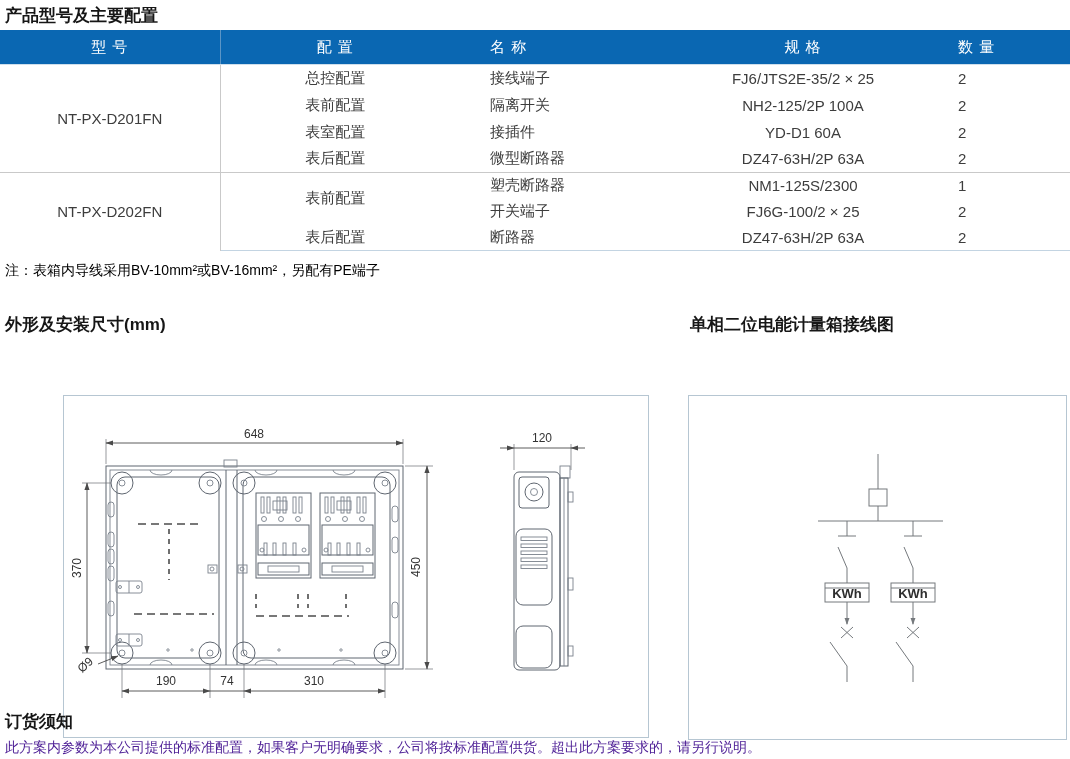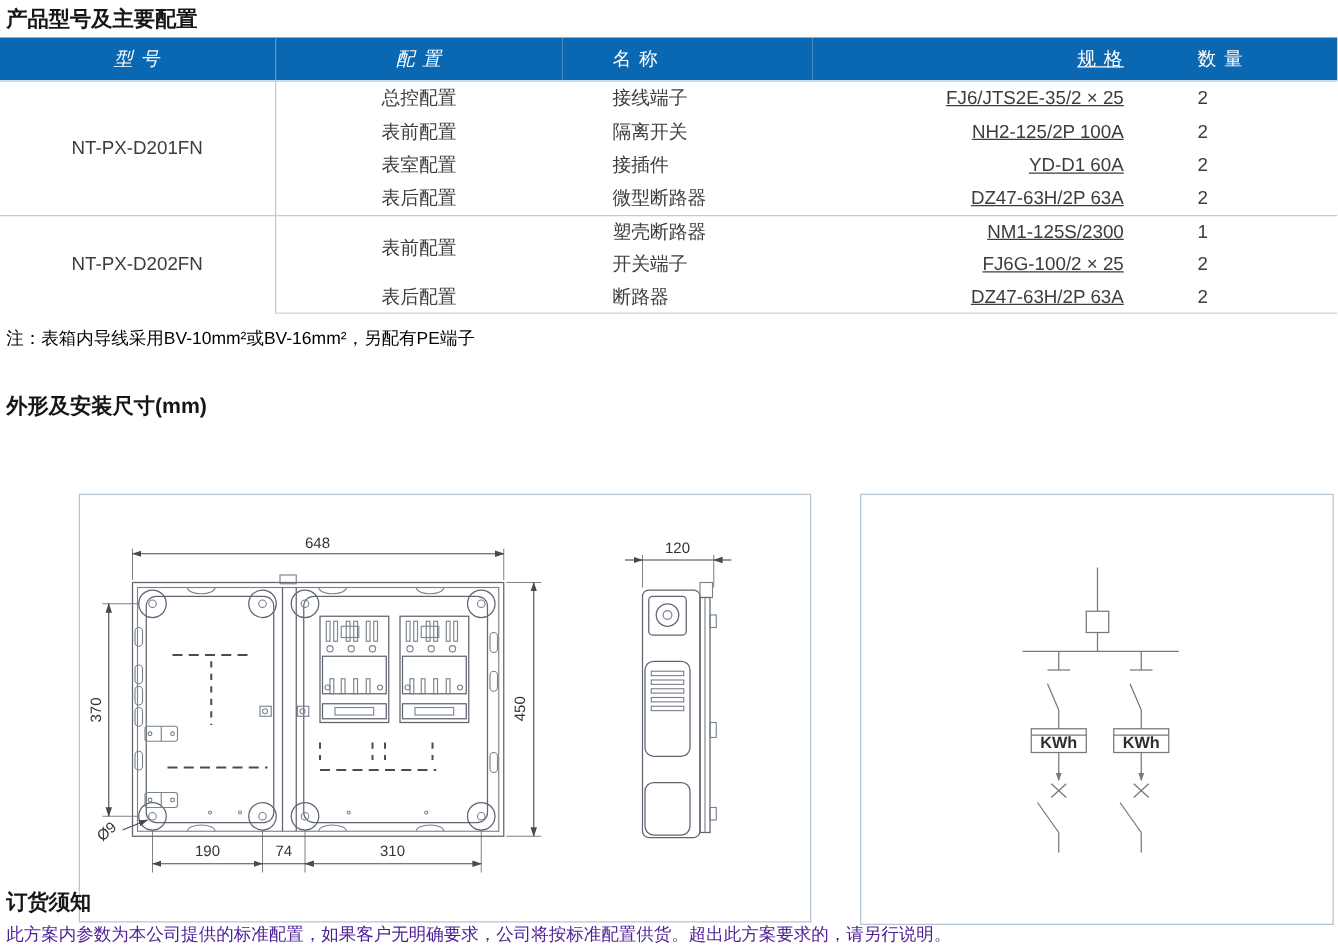--- a/index.html
+++ b/index.html
@@ -14,24 +14,24 @@
   .footer-text{position:absolute;left:5px;top:739px;font-size:14px;color:#4c1d95;white-space:nowrap;}
 
   table.cfg{position:absolute;left:0;top:30px;width:1070px;border-collapse:collapse;table-layout:fixed;}
   table.cfg th{background:#0a67b2;color:#fff;font-weight:normal;font-size:15px;letter-spacing:1px;
                height:32px;border-bottom:1px solid #cfdfec;}
   table.cfg th.c-model{border-right:1px solid #5b95c6;}
   table.cfg td{font-size:15px;color:#3d3d3d;vertical-align:middle;}
   table.cfg tbody tr{height:27px;}
   table.cfg tbody tr.s2{height:26px;}
   td.c-model{text-align:center;border-right:1px solid #c9c9c9;}
-  th.c-model,th.c-config{text-align:center;font-style:italic;}
+  th.c-model,th.c-config{text-align:center;}
   td.c-config{text-align:center;margin-left:12px;}
   .c-name{text-align:left;padding-left:40px;}
-  .c-spec{text-align:right;padding-left:57px;text-decoration:underline;}
+  .c-spec{text-align:center;padding-left:57px;}
   .c-qty{text-align:left;padding-left:58px;}
   tr.sec-start td{border-top:1px solid #c9c9c9;}
   table.cfg tbody tr:last-child td{border-bottom:1px solid #c3d4e2;}
 
   .panel{position:absolute;top:348px;border:1px solid #b6c6d2;background:#fff;margin-top:47px;}
   #panel-drawing{left:63px;width:584px;height:341px;}
   #panel-wiring{left:688px;width:377px;height:343px;}
   svg{display:block;}
   .ln{stroke:#5f6670;fill:none;stroke-width:1;}
   .ln2{stroke:#7a828c;fill:none;stroke-width:0.9;}
@@ -110,20 +110,21 @@
         <td class="c-name">断路器</td>
         <td class="c-spec">DZ47-63H/2P 63A</td>
         <td class="c-qty">2</td>
       </tr>
     </tbody>
   </table>
 
   <div class="note">注：表箱内导线采用BV-10mm²或BV-16mm²，另配有PE端子</div>
 
   <div class="h-title" id="title-dims">外形及安装尺寸(mm)</div>
+  <div class="h-title" id="title-wiring">单相二位电能计量箱接线图</div>
 
   <div class="panel" id="panel-drawing">
     <svg width="582" height="339" viewBox="0 0 582 339">
       <defs>
         <marker id="arr" viewBox="0 0 10 10" refX="9.3" refY="5" markerWidth="8.5" markerHeight="8.5" orient="auto-start-reverse">
           <path d="M0,1.6 L10,5 L0,8.4 z" fill="#4a4a4a"></path>
         </marker>
         <g id="meterplate">
           <rect x="0" y="0" width="55" height="85" class="ln"></rect>
           <rect x="5" y="4" width="3" height="16" class="ln2"></rect>

